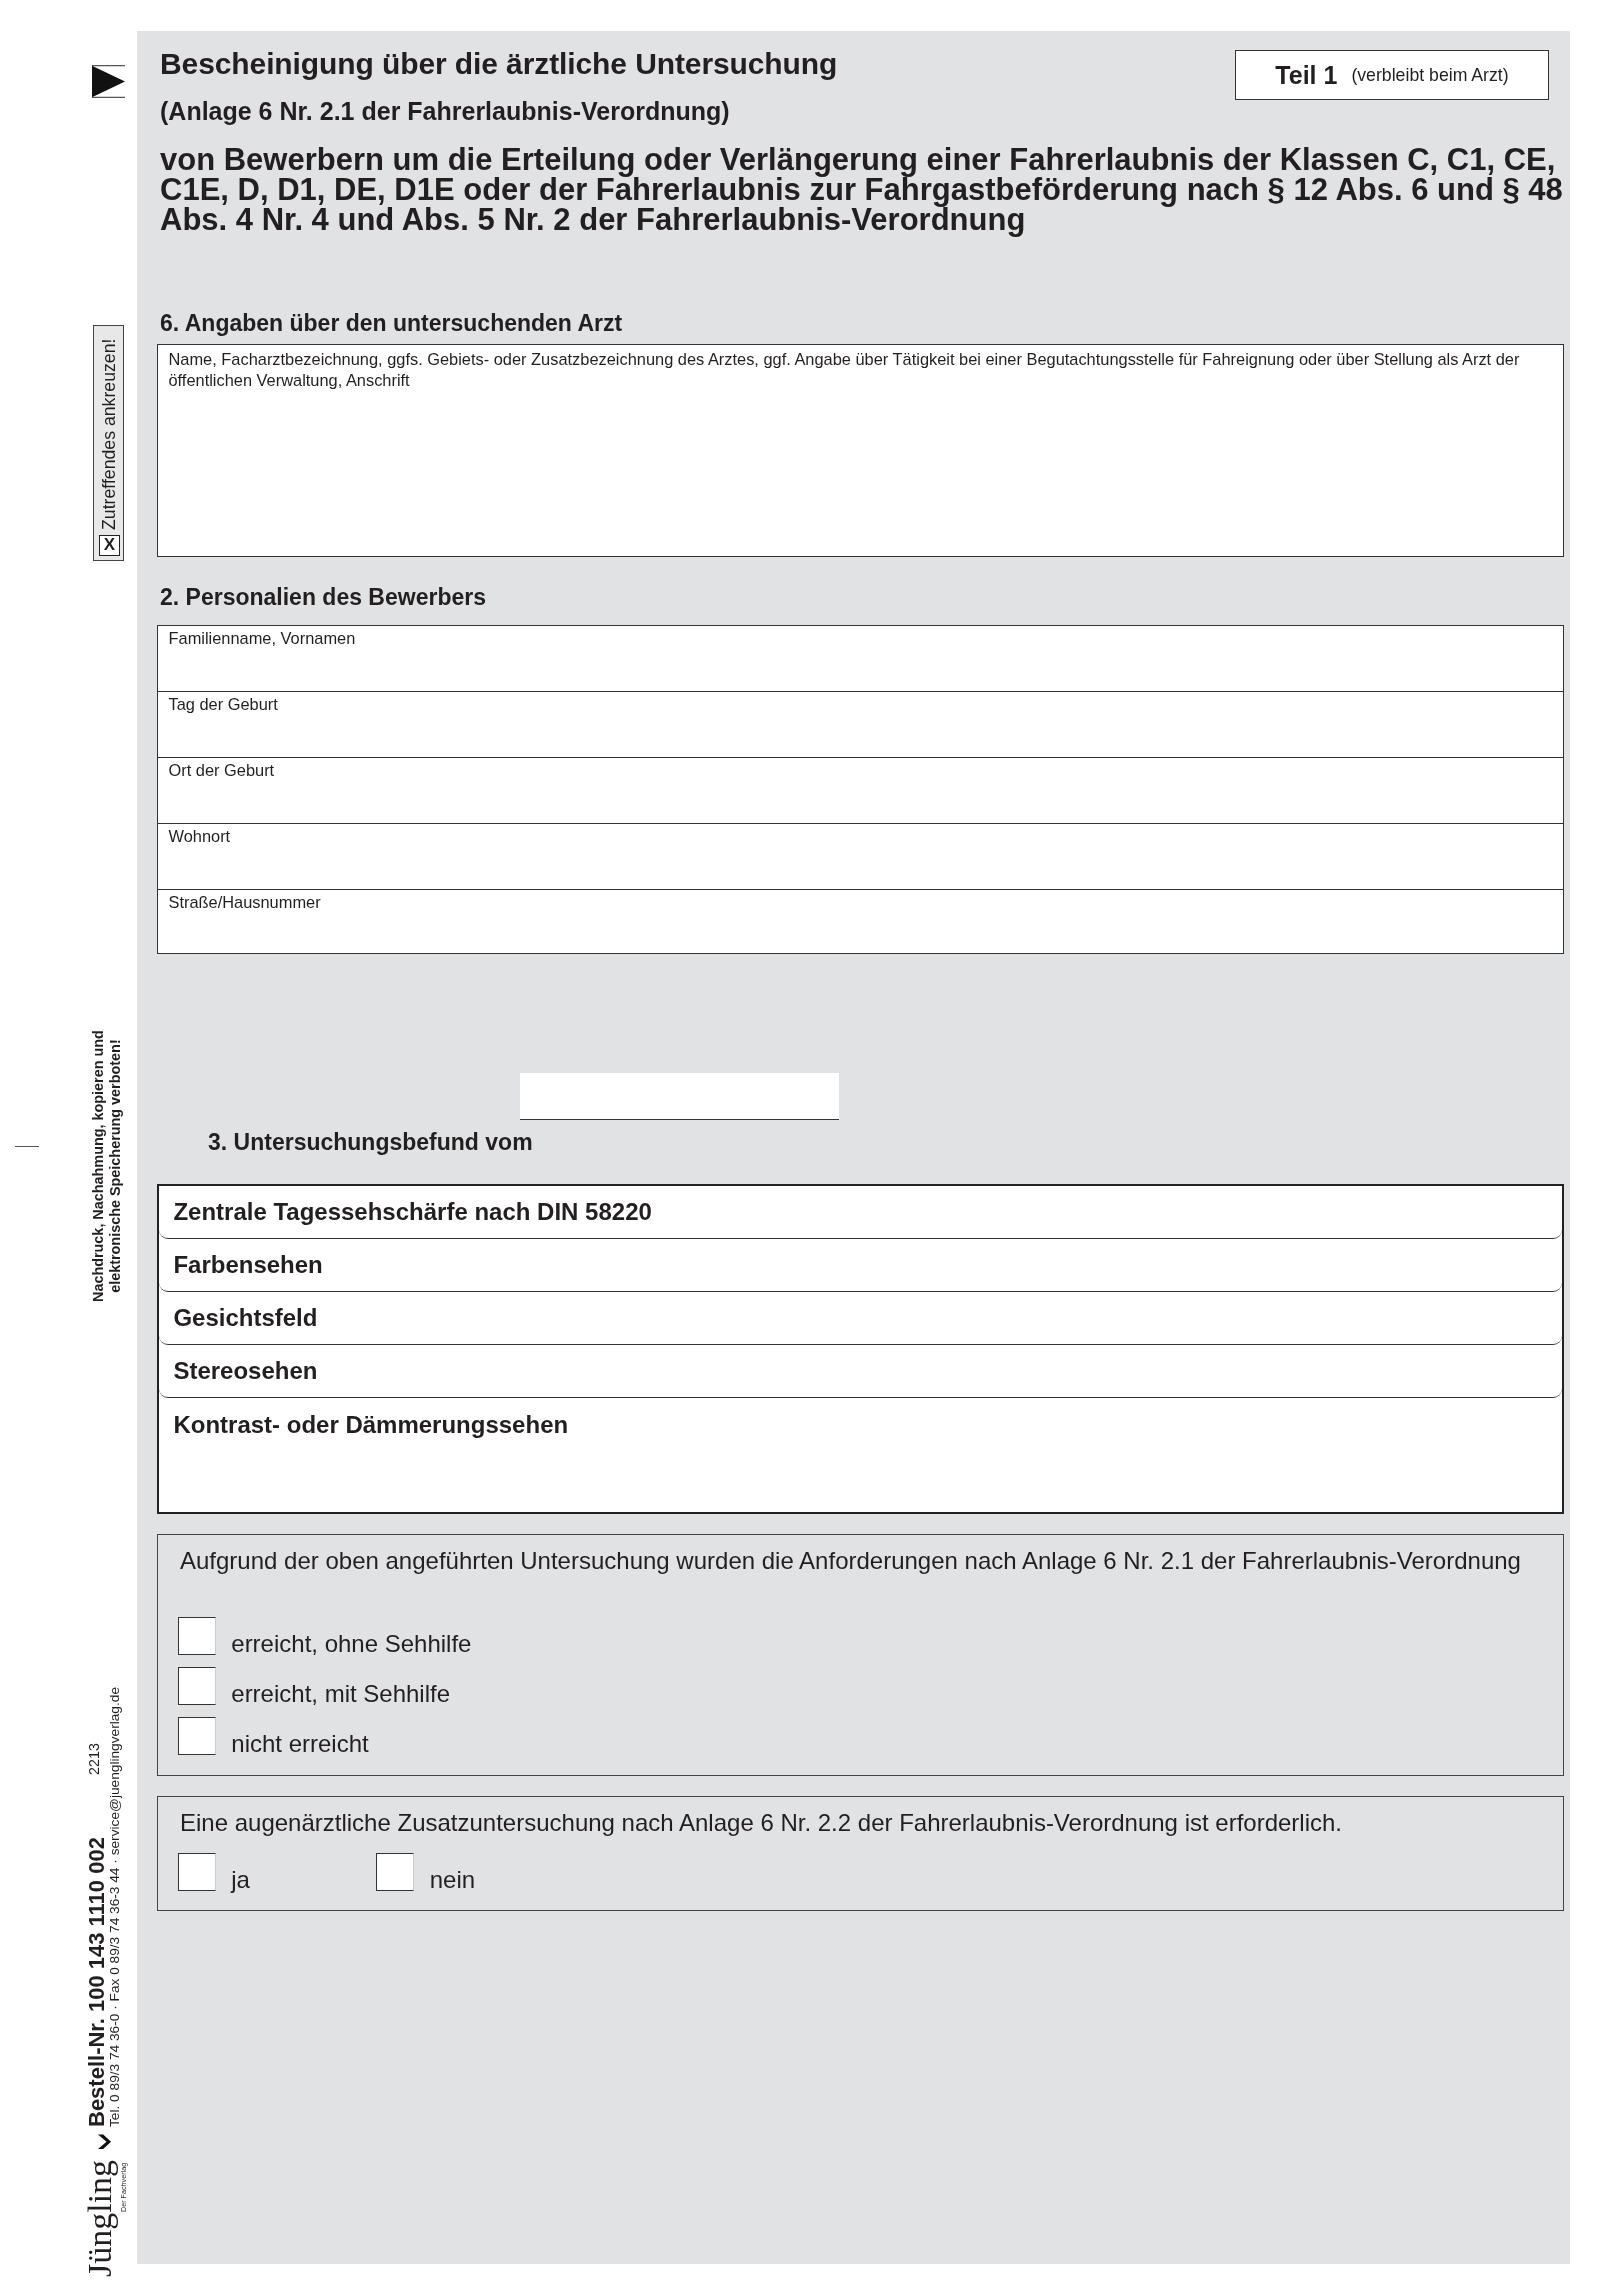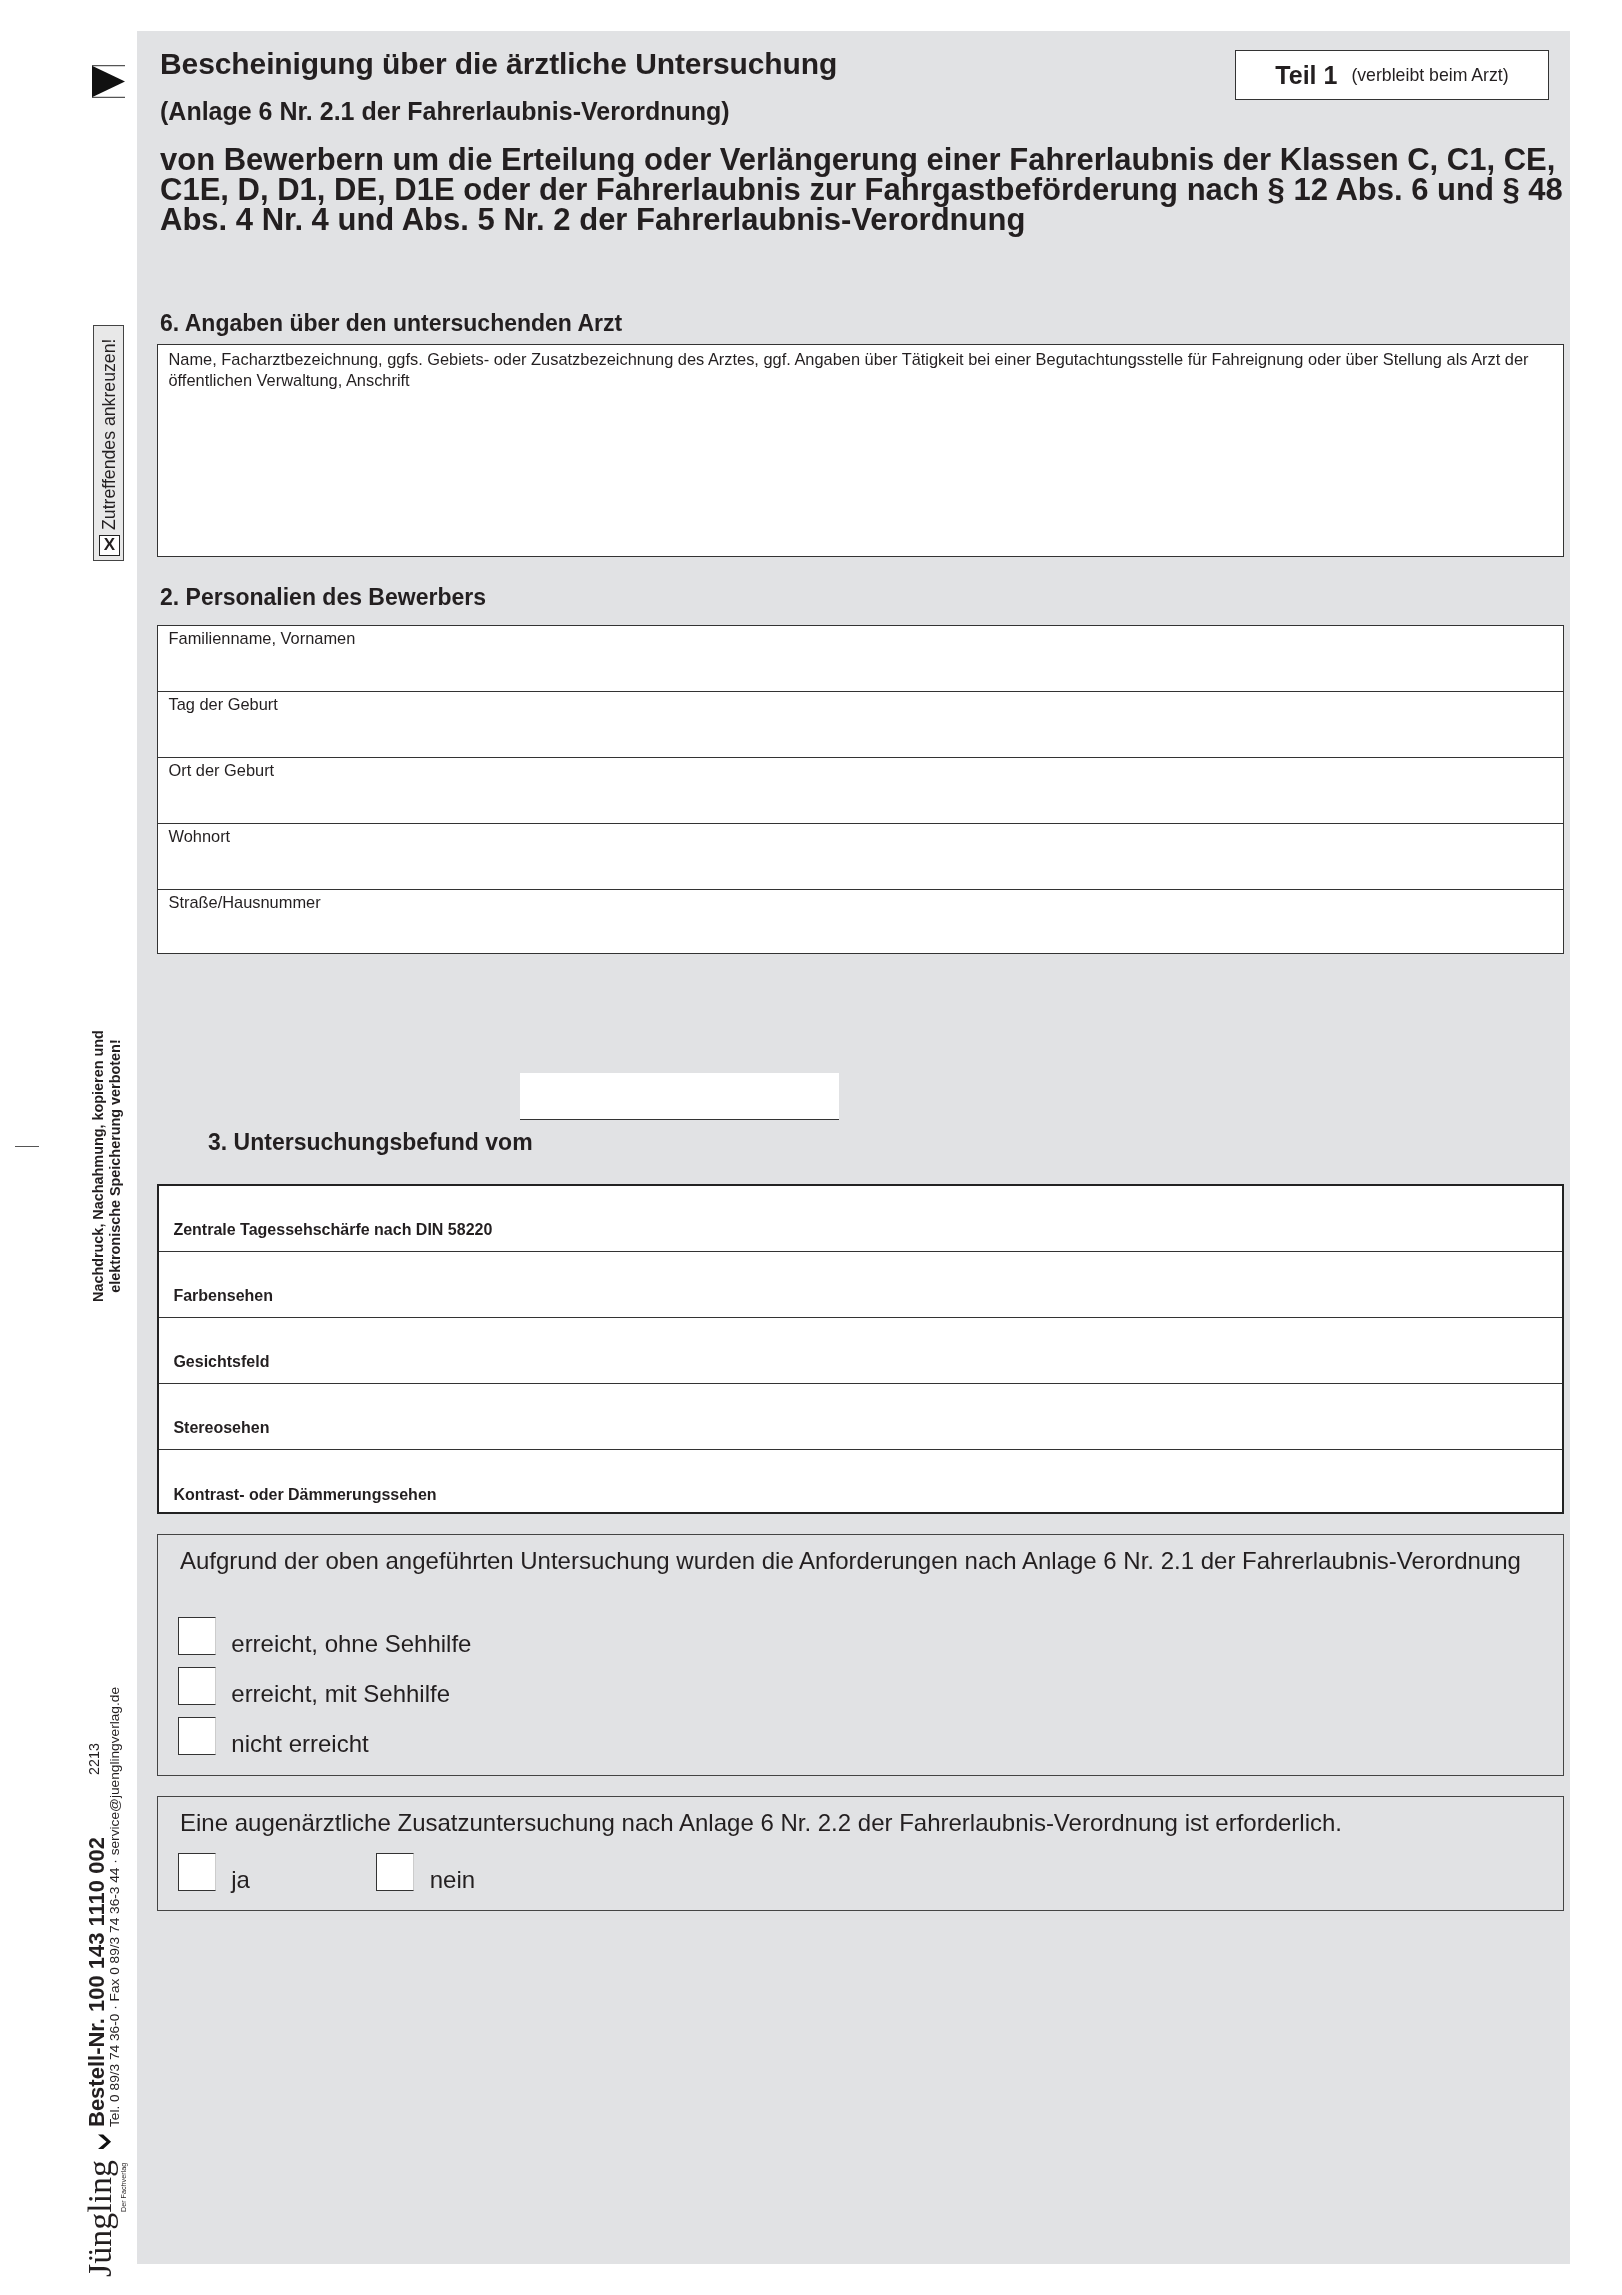--- a/index.html
+++ b/index.html
@@ -51,22 +51,22 @@
   .personal-row { height: 66px; border-bottom: 1.3px solid #333; box-sizing: border-box; padding: 2.6px 10.5px; font-size: 16.4px; }
   .personal-row:last-child { border-bottom: none; }
 
   .s3-h { left: 160px; top: 1129px; margin-left: 48px; }
   .date-field {
     left: 520px; top: 1073px; width: 319px; height: 47px; background: #fff; border: none; border-bottom: 1.3px solid #333;
     box-sizing: border-box; font-size: 19.6px; font-family: "Liberation Sans", sans-serif; padding: 0 6.5px;
   }
   .vision-table { left: 157px; top: 1184px; width: 1407px; height: 330px; background: #fff; border: 2px solid #222; box-sizing: border-box; }
   .vision-row {
-    height: 66px; border-bottom: 1.3px solid #333; box-sizing: border-box; padding: 0 14.4px;
-    display: flex; align-items: flex-end; padding-bottom: 11.8px; font-size: 16px; font-weight: bold;
+    height: 53px; border-bottom: 1.3px solid #333; box-sizing: border-box; padding: 0 14.4px;
+    display: flex; align-items: flex-end; padding-bottom: 11.8px; font-size: 24px; font-weight: bold; border-radius: 9px;
   }
   .vision-row:last-child { border-bottom: none; }
 
   .result-box { left: 157px; top: 1534px; width: 1407px; height: 242px; border: 1.3px solid #444; box-sizing: border-box; }
   .result-text { position: absolute; left: 22px; top: 11.8px; font-size: 24px; }
   .opt { position: absolute; left: 19.6px; display: flex; align-items: center; }
   .cb {
     width: 38px; height: 38px; background: #fff; border: 1.3px solid #333; border-right-color: #ccc; box-sizing: border-box;
     appearance: none; -webkit-appearance: none; margin: 0; cursor: pointer;
   }
@@ -112,21 +112,21 @@
 <div class="abs title">Bescheinigung über die ärztliche Untersuchung</div>
 <div class="abs subtitle">(Anlage 6 Nr. 2.1 der Fahrerlaubnis-Verordnung)</div>
 <div class="abs teil-box">
   <span class="teil-main">Teil 1</span>
   <span class="teil-note">(verbleibt beim Arzt)</span>
 </div>
 <div class="abs intro">von Bewerbern um die Erteilung oder Verlängerung einer Fahrerlaubnis der Klassen C, C1, CE, C1E, D, D1, DE, D1E oder der Fahrerlaubnis zur Fahrgastbeförderung nach § 12 Abs. 6 und § 48 Abs. 4 Nr. 4 und Abs. 5 Nr. 2 der Fahrerlaubnis-Verordnung</div>
 
 <div class="abs section-h s1-h">6. Angaben über den untersuchenden Arzt</div>
 <div class="abs doctor-box">
-  <div>Name, Facharztbezeichnung, ggfs. Gebiets- oder Zusatzbezeichnung des Arztes, ggf. Angaben über Tätigkeit bei einer Begutachtungsstelle für Fahreignung oder über Stellung als Arzt der öffentlichen Verwaltung, Anschrift</div>
+  <div>Name, Facharztbezeichnung, ggfs. Gebiets- oder Zusatzbezeichnung des Arztes, ggf. Angabe über Tätigkeit bei einer Begutachtungsstelle für Fahreignung oder über Stellung als Arzt der öffentlichen Verwaltung, Anschrift</div>
 </div>
 
 <div class="abs section-h s2-h">2. Personalien des Bewerbers</div>
 <div class="abs personal-table">
   <div class="personal-row"><span>Familienname, Vornamen</span></div>
   <div class="personal-row"><span>Tag der Geburt</span></div>
   <div class="personal-row"><span>Ort der Geburt</span></div>
   <div class="personal-row"><span>Wohnort</span></div>
   <div class="personal-row"><span>Straße/Hausnummer</span></div>
 </div>

